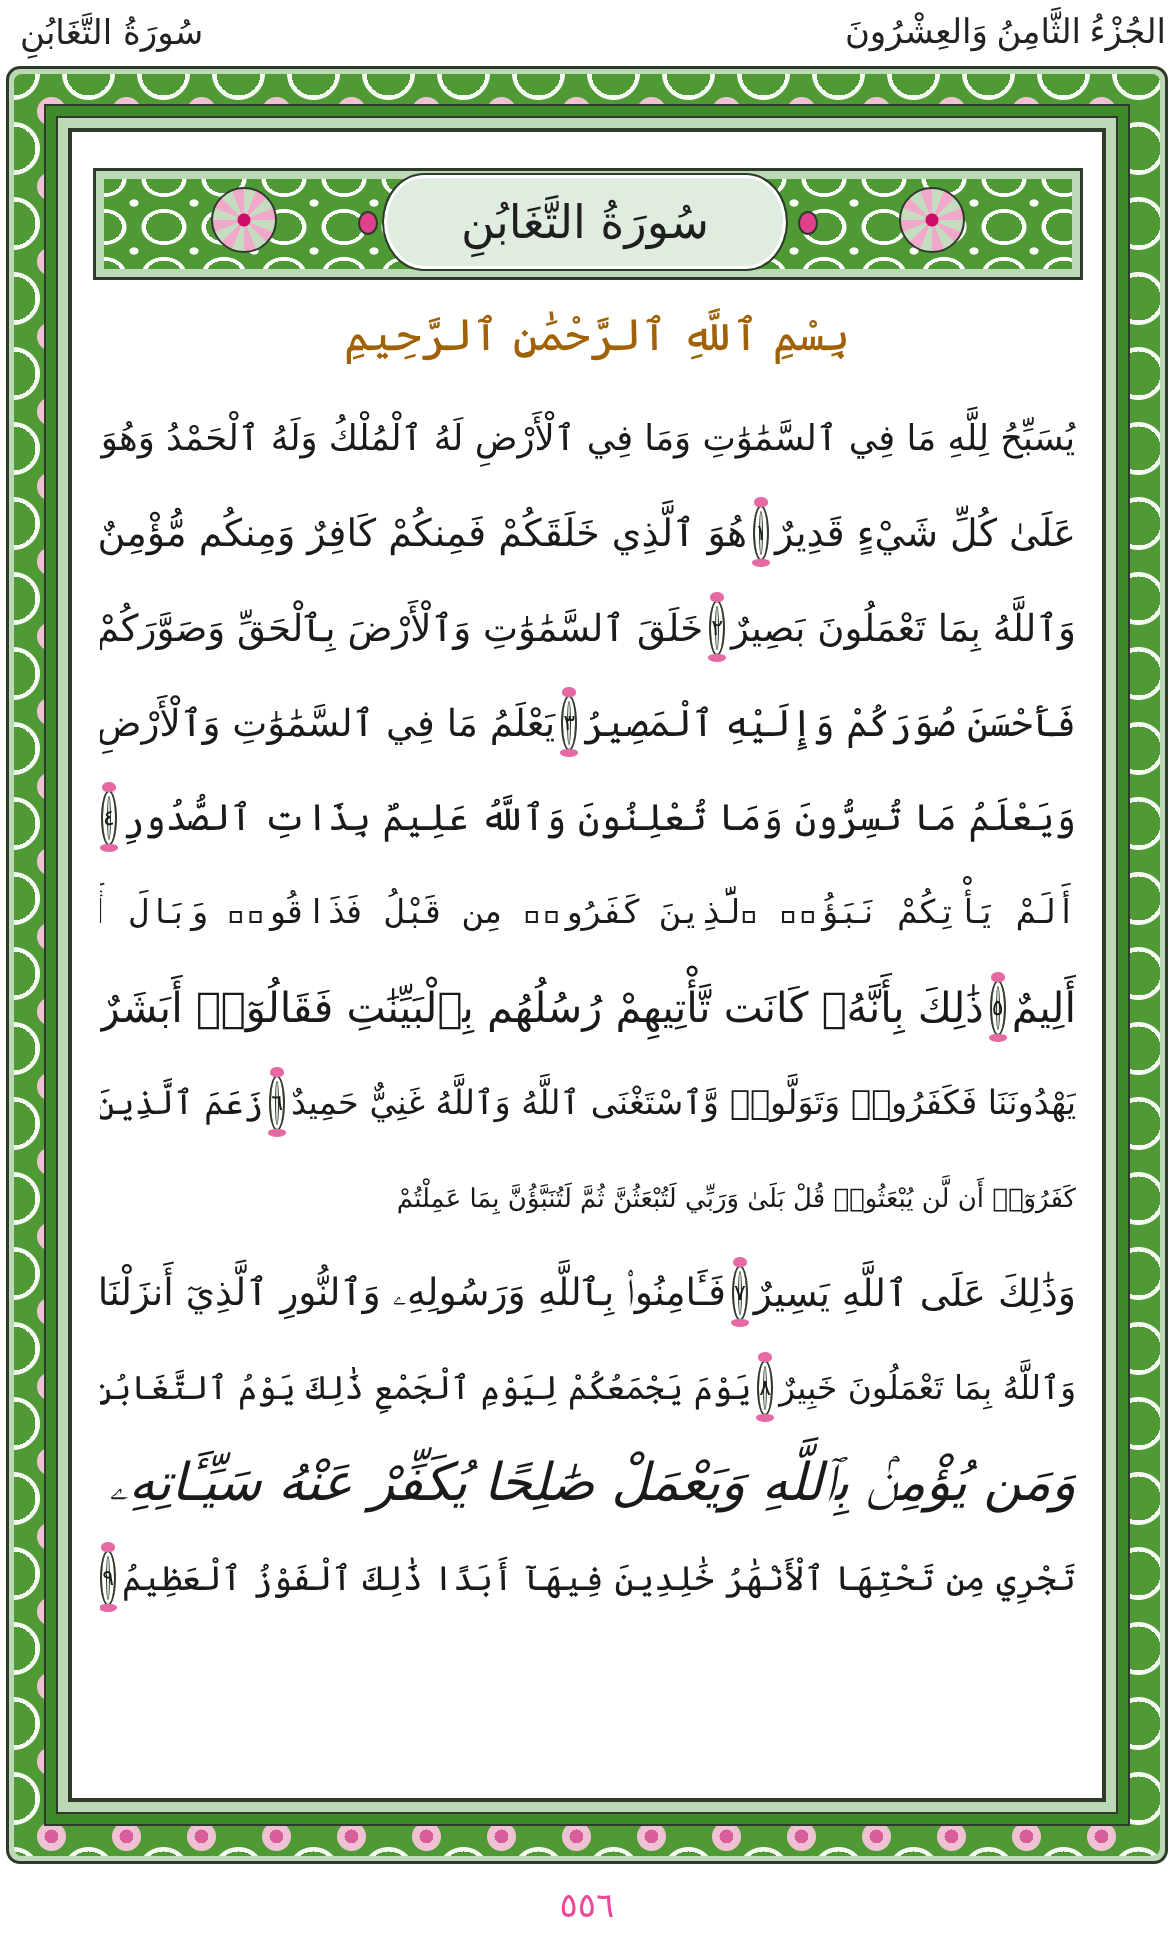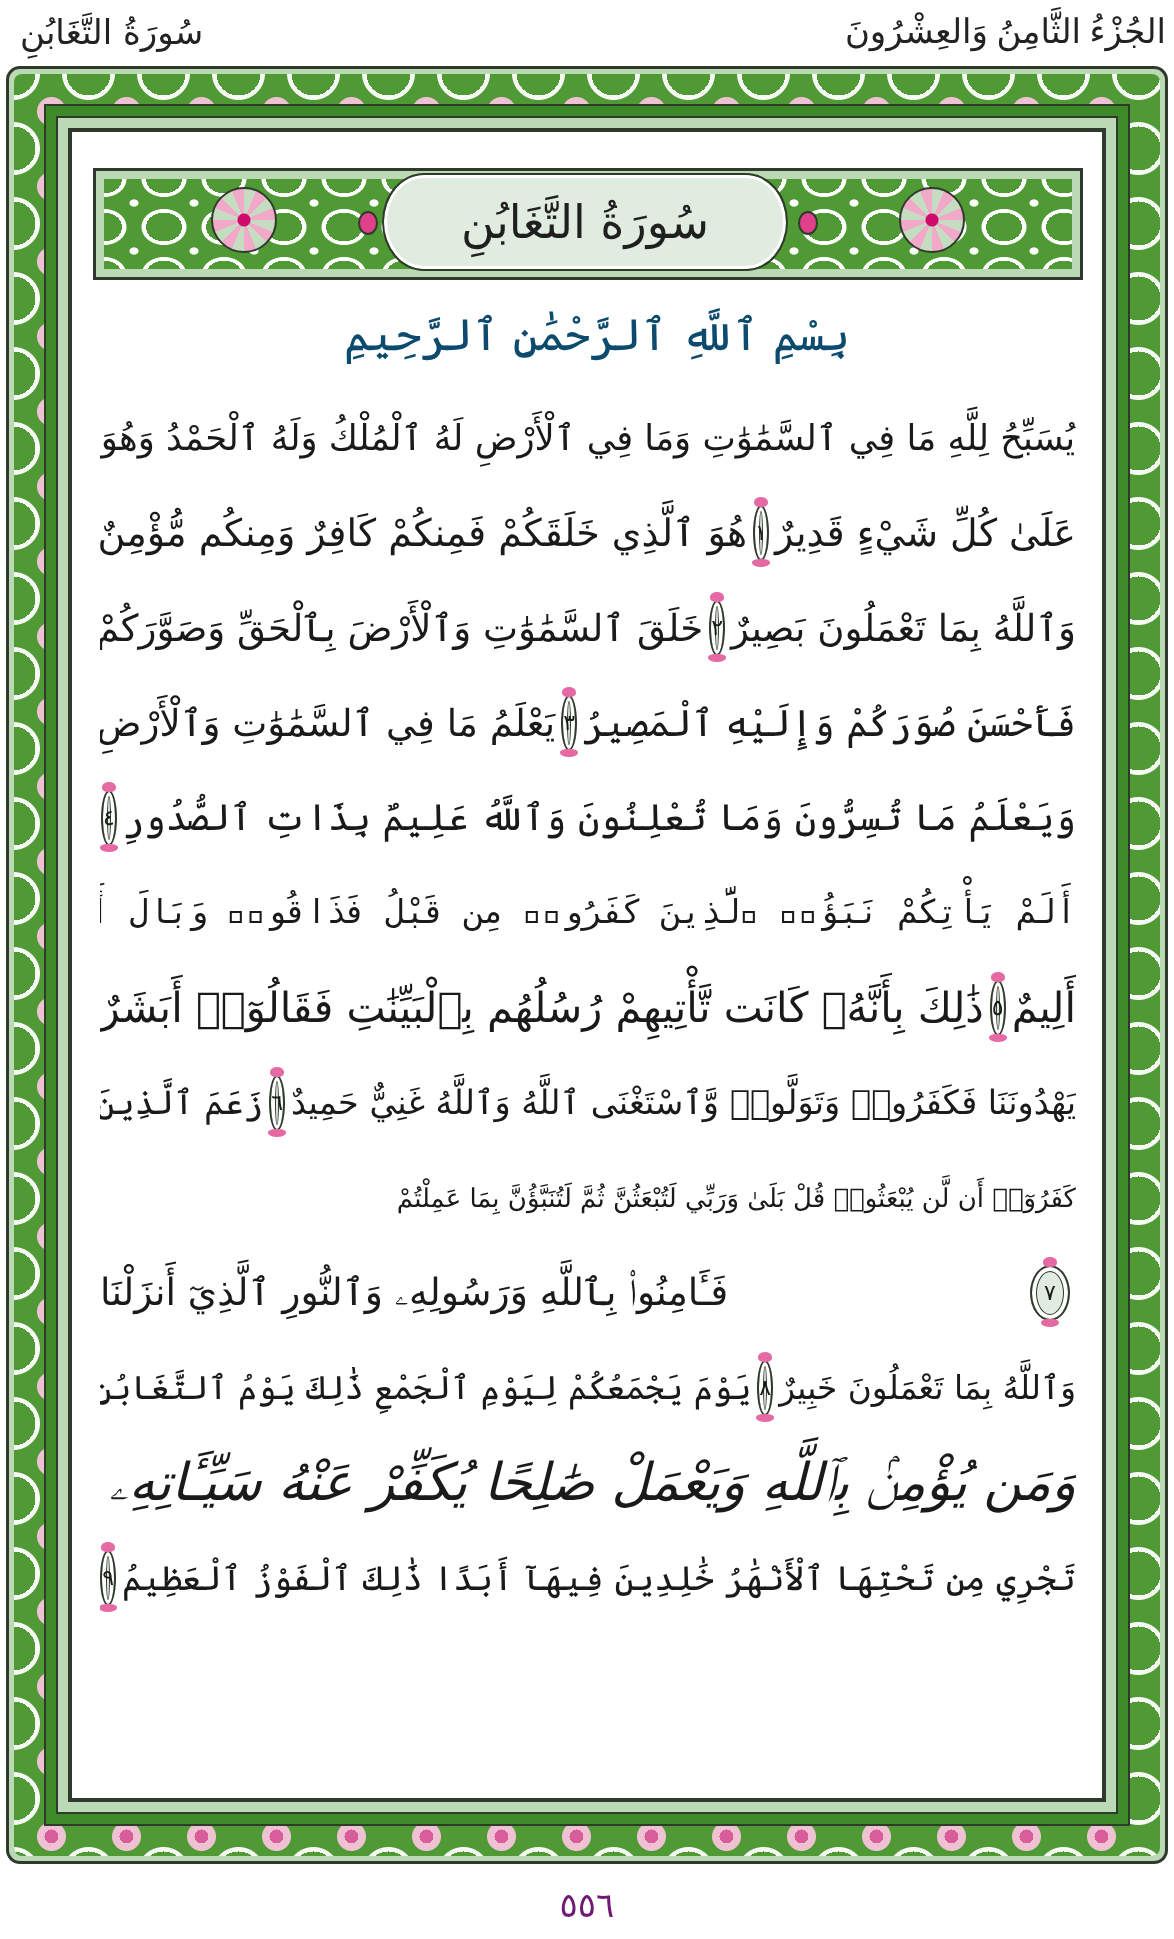--- a/index.html
+++ b/index.html
@@ -83,21 +83,21 @@
     background:#e0ece0; border:3px solid #ffffff; outline:2px solid #2f3a2c;
     border-radius:40px / 47px;
     display:flex; align-items:center; justify-content:center;
   }
   .banner-title {
     font-family:"DejaVu Serif", serif; font-size:46px; color:#1f1f1f; direction:rtl; line-height:1;
   }
 
   .basmala {
     position:absolute; left:0; right:0; top:300px; text-align:center;
-    font-family:"DejaVu Serif", serif; font-size:44px; line-height:70px; direction:rtl; color:#0c4a6e;padding-left:20px;
+    font-family:"DejaVu Serif", serif; font-size:44px; line-height:70px; direction:rtl; color:#a16207;padding-left:20px;
   }
 
   .text-block {
     position:absolute; left:100px; width:976px; top:390px;
   }
   .line {
     height:95px; display:flex; align-items:center; justify-content:space-between;
     direction:rtl; font-family:"DejaVu Serif", serif; font-size:43px; color:#1a1a1a;
     white-space:nowrap; overflow:hidden;
   }
@@ -112,21 +112,21 @@
     content:""; position:absolute; top:-10px; left:50%; transform:translateX(-50%);
     width:14px; height:10px; border-radius:50% 50% 40% 40%; background:#e56aa3;
   }
   .ayah::after {
     content:""; position:absolute; bottom:-8px; left:50%; transform:translateX(-50%);
     width:18px; height:8px; border-radius:40% 40% 50% 50%; background:#e56aa3;
   }
 
   .page-num {
     position:absolute; left:0; right:0; top:1880px; text-align:center;
-    font-size:34px; line-height:50px; color:#701a75; direction:rtl;
+    font-size:34px; line-height:50px; color:#ec4899; direction:rtl;
   }
 </style>
 </head>
 <body>
 
 <div class="hdr hdr-juz">الجُزْءُ الثَّامِنُ وَالعِشْرُونَ</div>
 <div class="hdr hdr-surah">سُورَةُ التَّغَابُنِ</div>
 
 <div class="border-outer"></div>
 <div class="border-band"></div>
@@ -180,20 +180,21 @@
     </div>
     <div class="line" style="font-size: 33.5px;">
       <span class="seg">يَهْدُونَنَا فَكَفَرُوا۟ وَتَوَلَّوا۟ وَّٱسْتَغْنَى ٱللَّهُ وَٱللَّهُ غَنِيٌّ حَمِيدٌ</span>
       <span class="ayah">٦</span>
       <span class="seg">زَعَمَ ٱلَّذِينَ</span>
     </div>
     <div class="line" style="font-size: 26px;">
       <span class="seg">كَفَرُوٓا۟ أَن لَّن يُبْعَثُوا۟ قُلْ بَلَىٰ وَرَبِّي لَتُبْعَثُنَّ ثُمَّ لَتُنَبَّؤُنَّ بِمَا عَمِلْتُمْ</span>
     </div>
     <div class="line" style="font-size: 37.6px;">
+      <span class="seg">وَذَٰلِكَ عَلَى ٱللَّهِ يَسِيرٌ</span>
       <span class="ayah">٧</span>
       <span class="seg">فَـَٔامِنُوا۟ بِٱللَّهِ وَرَسُولِهِۦ وَٱلنُّورِ ٱلَّذِيٓ أَنزَلْنَا</span>
     </div>
     <div class="line" style="font-size: 32.8px;">
       <span class="seg">وَٱللَّهُ بِمَا تَعْمَلُونَ خَبِيرٌ</span>
       <span class="ayah">٨</span>
       <span class="seg">يَوْمَ يَجْمَعُكُمْ لِيَوْمِ ٱلْجَمْعِ ذَٰلِكَ يَوْمُ ٱلتَّغَابُنِ</span>
     </div>
     <div class="line" style="font-size: 52px; font-style: italic;">
       <span class="seg">وَمَن يُؤْمِنۢ بِٱللَّهِ وَيَعْمَلْ صَٰلِحًا يُكَفِّرْ عَنْهُ سَيِّـَٔاتِهِۦ وَيُدْخِلْهُ جَنَّٰتٍ</span>

